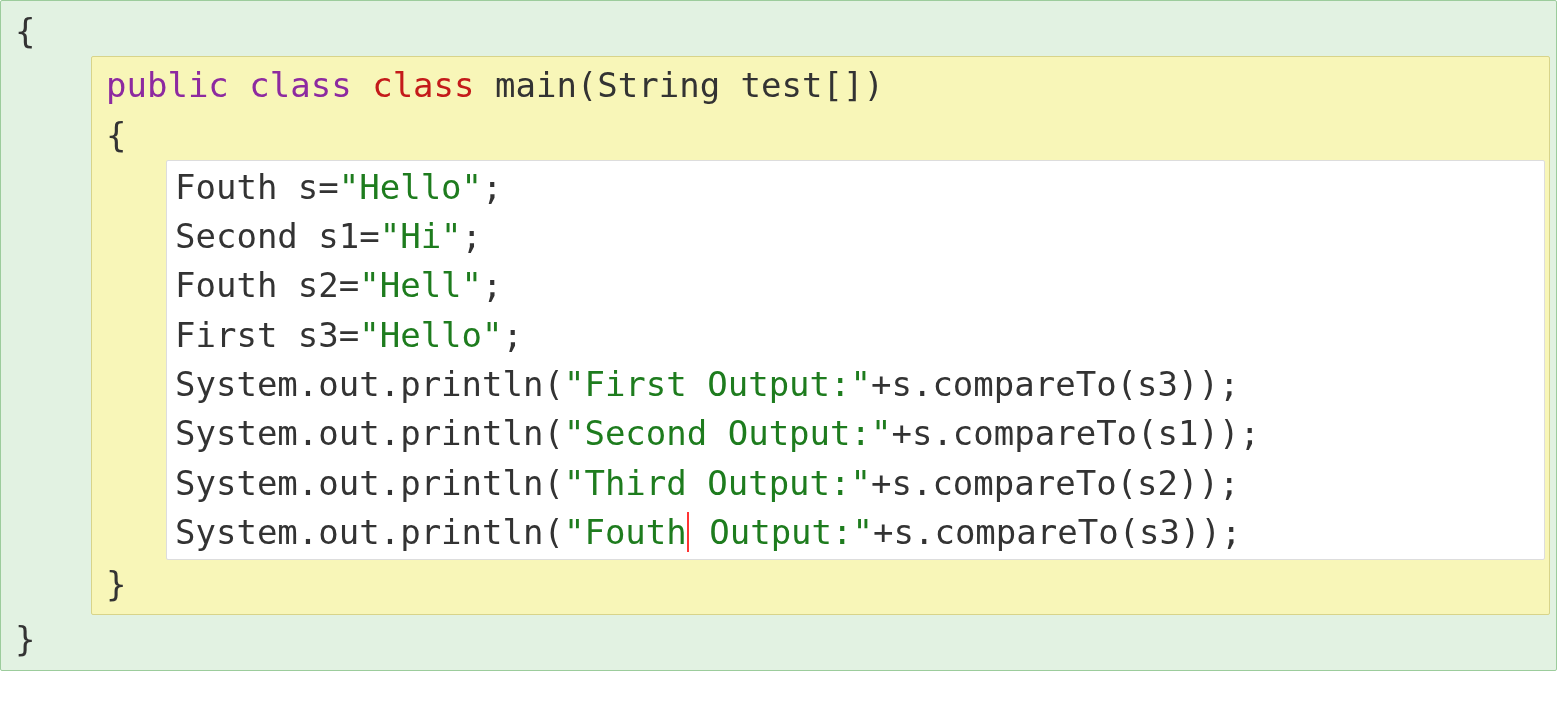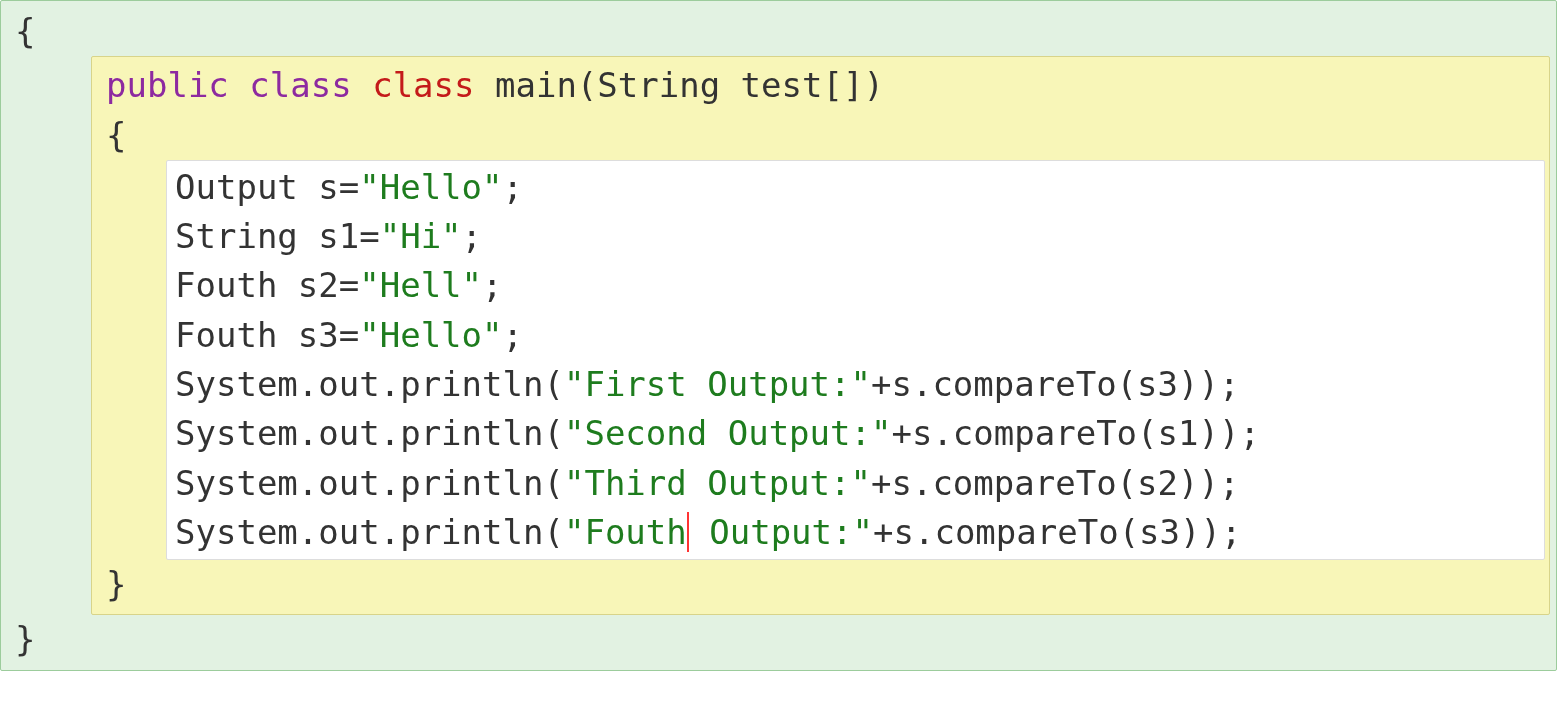--- a/index.html
+++ b/index.html
@@ -42,24 +42,24 @@
 <body>
 
 <div class="outer">
   <div class="code-line">{</div>
 
   <div class="mid">
     <div class="code-line"><span class="kw-purple">public</span><span> </span><span class="kw-purple">class</span><span> </span><span class="kw-red">class</span><span> main(String test[])</span></div>
     <div class="code-line">{</div>
 
     <div class="inner">
-      <div class="code-line"><span>Output s=</span><span class="str">"Hello"</span><span>;</span></div>
-      <div class="code-line"><span>String s1=</span><span class="str">"Hi"</span><span>;</span></div>
+      <div class="code-line"><span>Fouth s=</span><span class="str">"Hello"</span><span>;</span></div>
+      <div class="code-line"><span>Second s1=</span><span class="str">"Hi"</span><span>;</span></div>
       <div class="code-line"><span>Fouth s2=</span><span class="str">"Hell"</span><span>;</span></div>
-      <div class="code-line"><span>Fouth s3=</span><span class="str">"Hello"</span><span>;</span></div>
+      <div class="code-line"><span>First s3=</span><span class="str">"Hello"</span><span>;</span></div>
       <div class="code-line"><span>System.out.println(</span><span class="str">"First Output:"</span><span>+s.compareTo(s3));</span></div>
       <div class="code-line"><span>System.out.println(</span><span class="str">"Second Output:"</span><span>+s.compareTo(s1));</span></div>
       <div class="code-line"><span>System.out.println(</span><span class="str">"Third Output:"</span><span>+s.compareTo(s2));</span></div>
       <div class="code-line"><span>System.out.println(</span><span class="str spellmark">"Fouth</span><span class="str"> Output:"</span><span>+s.compareTo(s3));</span></div>
     </div>
 
     <div class="code-line">}</div>
   </div>
 
   <div class="code-line">}</div>

